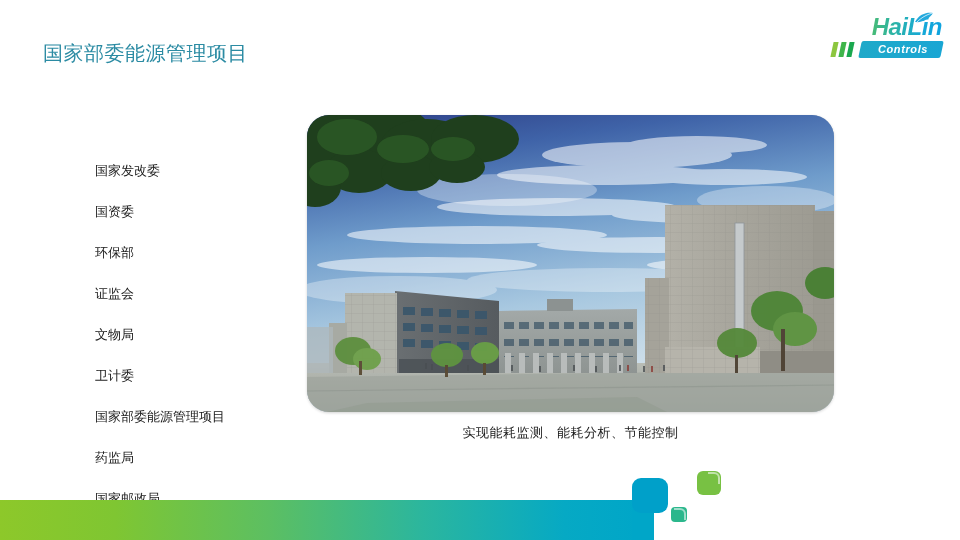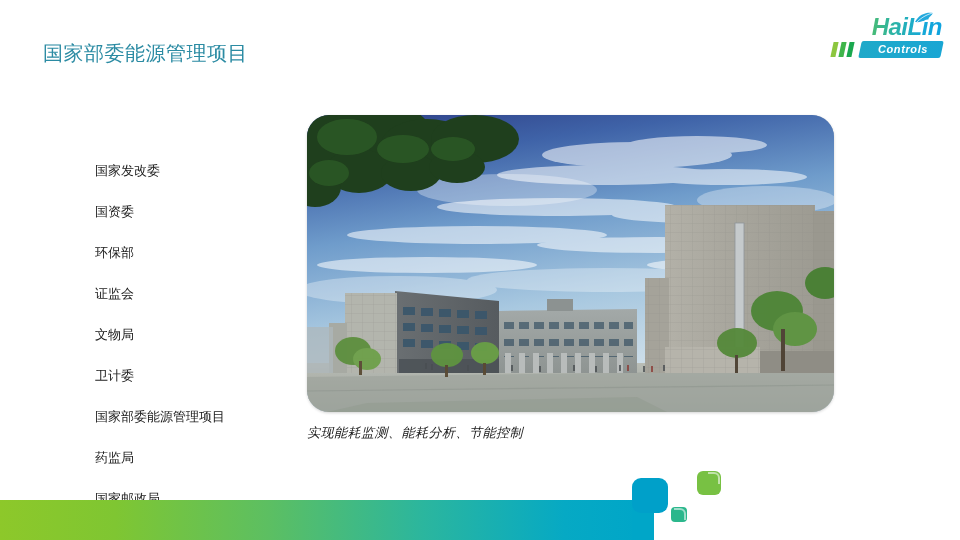--- a/index.html
+++ b/index.html
@@ -145,24 +145,24 @@
   .photo-svg {
     display: block;
     width: 527px;
     height: 297px;
   }
   .photo-caption {
     position: absolute;
     left: 307px;
     top: 424px;
     width: 527px;
+    text-align: center;
     font-size: 13px;
     color: #1a1a1a;
     letter-spacing: 0.5px;
-    font-style: italic;
   }
 
   
   .footer-bar {
     position: absolute;
     left: 0;
     top: 500px;
     width: 641px;
     height: 40px;
     background: linear-gradient(90deg, #8dc82a 0%, #7fc632 18%, #5cbf62 42%, #2bb69e 66%, #06a9c4 88%, #00a6c8 100%);

